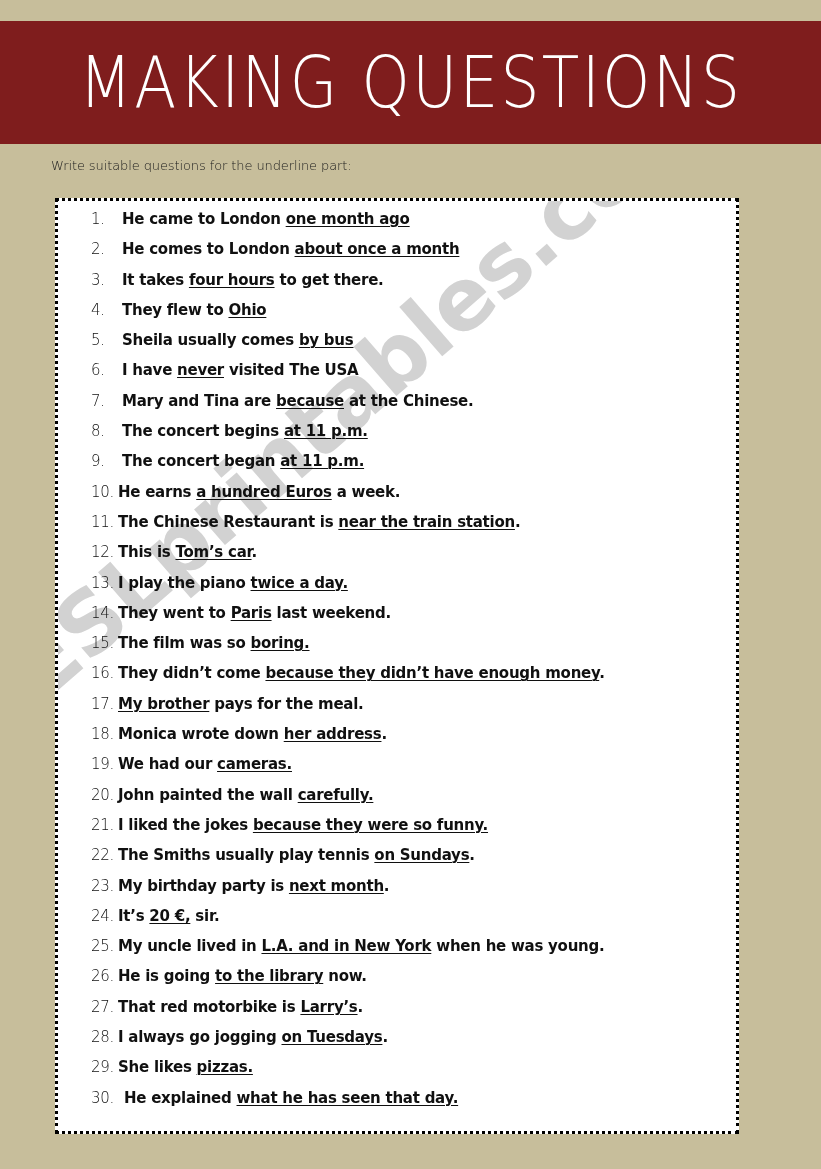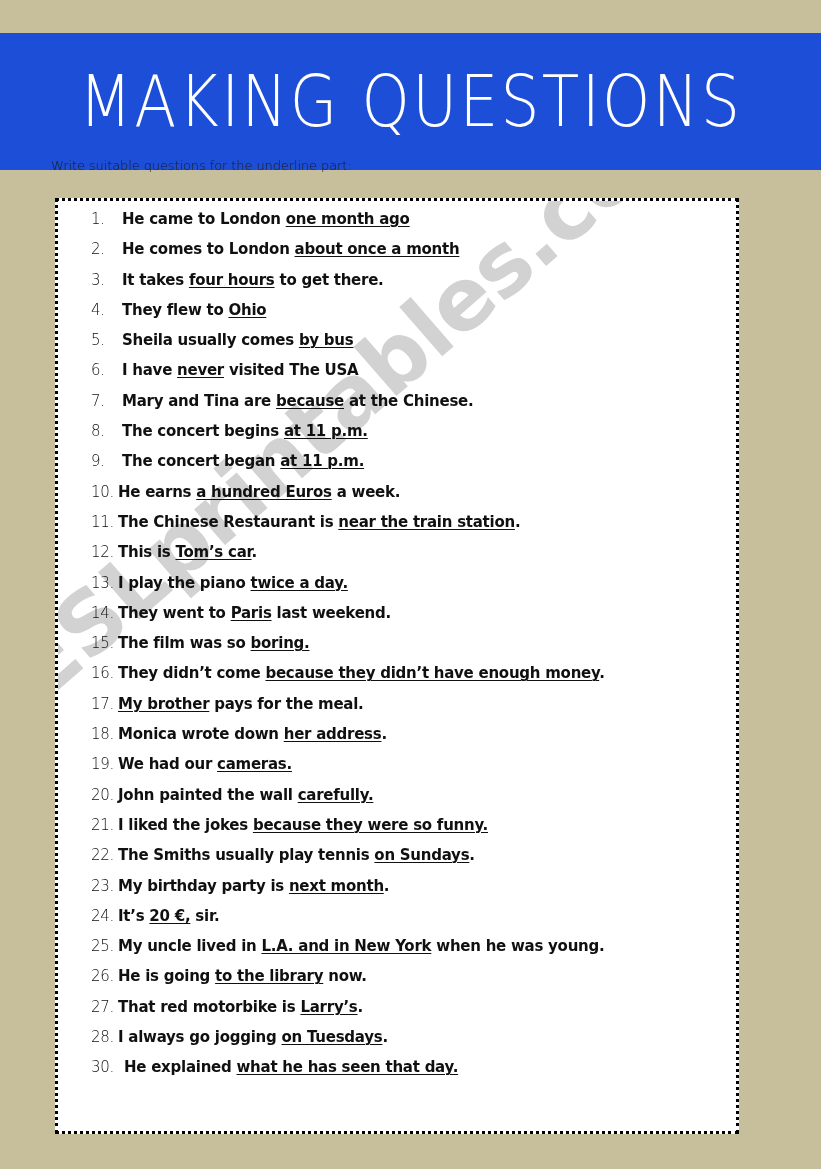--- a/index.html
+++ b/index.html
@@ -14,27 +14,26 @@
     overflow: hidden;
     position: relative;
   }
 
   
   #title-banner {
     position: absolute;
     left: 0;
     top: 21px;
     width: 821px;
-    height: 137px;
-    background: #1d4ed8;
+    height: 123px;
+    background: #7f1d1d;
     display: flex;
     align-items: center;
     justify-content: center;
     overflow: hidden;
-    margin-top: 12px;
   }
   #worksheet-title {
     color: #ffffff;
     font-family: "DejaVu Sans", sans-serif;
     font-weight: 200;
     font-size: 66px;
     line-height: 1;
     letter-spacing: 2.5px;
     white-space: nowrap;
     transform: scaleX(0.93) scaleY(1.08);
@@ -256,18 +255,22 @@
       </div>
       <div class="q-row">
         <span class="q-num wide">27.</span>
         <span class="q-text"><span>That red motorbike is </span><span class="u">Larry’s</span><span>.</span></span>
       </div>
       <div class="q-row">
         <span class="q-num wide">28.</span>
         <span class="q-text"><span>I always go jogging </span><span class="u">on Tuesdays</span><span>.</span></span>
       </div>
       <div class="q-row">
+        <span class="q-num wide">29.</span>
+        <span class="q-text"><span>She likes </span><span class="u">pizzas.</span></span>
+      </div>
+      <div class="q-row">
         <span class="q-num extra">30.</span>
         <span class="q-text"><span>He explained </span><span class="u">what he has seen that day.</span></span>
       </div>
     </div>
 
 </div>
 
 </body></html>

